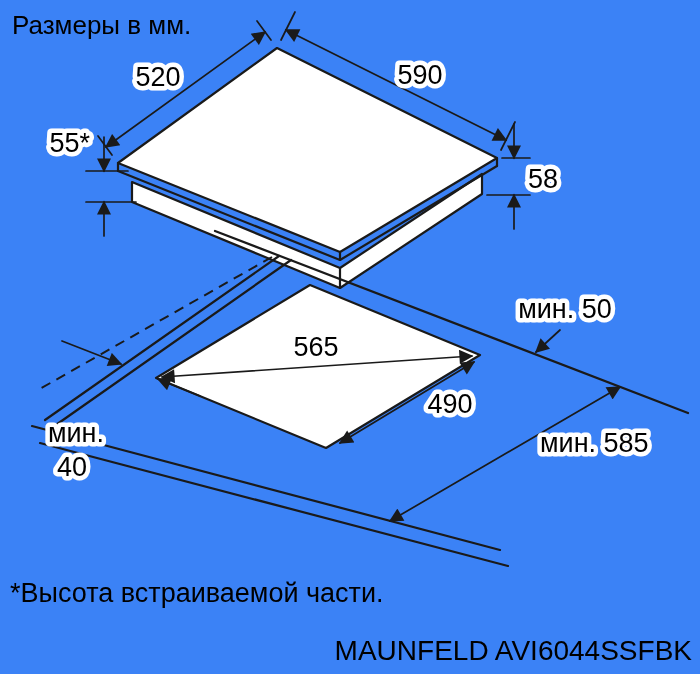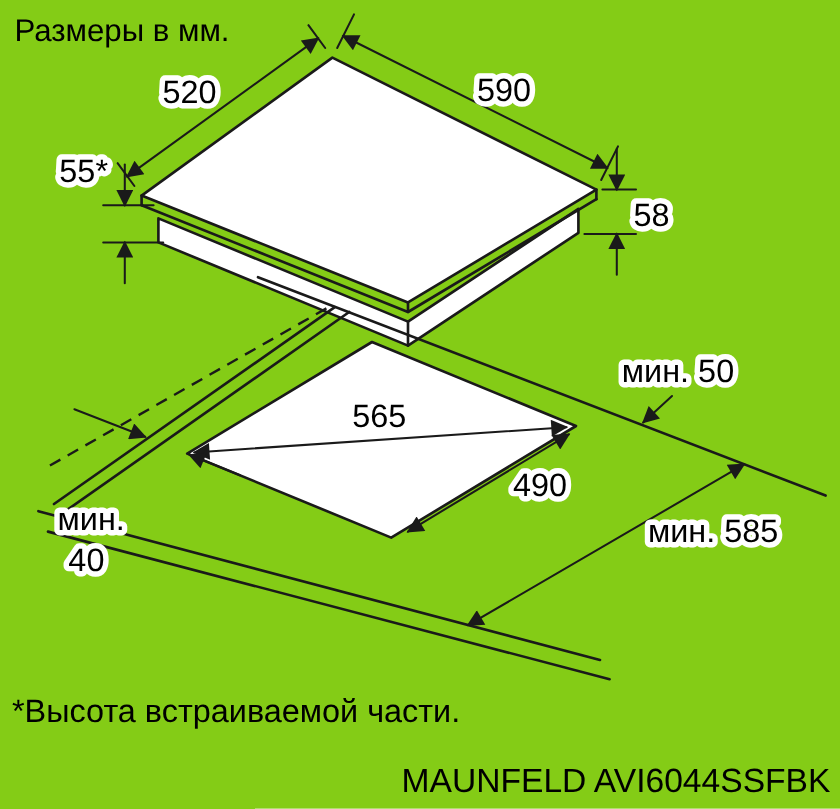--- a/index.html
+++ b/index.html
@@ -1,17 +1,17 @@
 <!DOCTYPE html>
 <html><head>
 <meta charset="utf-8">
 <style>
   html,body { margin:0; padding:0; background:#ffffff; }
   .stage {
-    position:relative; width:700px; height:674px; background:#84cc16;
+    position:relative; width:700px; height:674px; background:#3b82f6;
     overflow:hidden; font-family:"Liberation Sans", sans-serif;
   }
   svg { display:block; }
   svg text {
     font-family:"Liberation Sans", sans-serif;
     fill:#000000;
   }
   .t26 { font-size:26px; }
   .t27 { font-size:27px; }
   .t28 { font-size:28px; }

